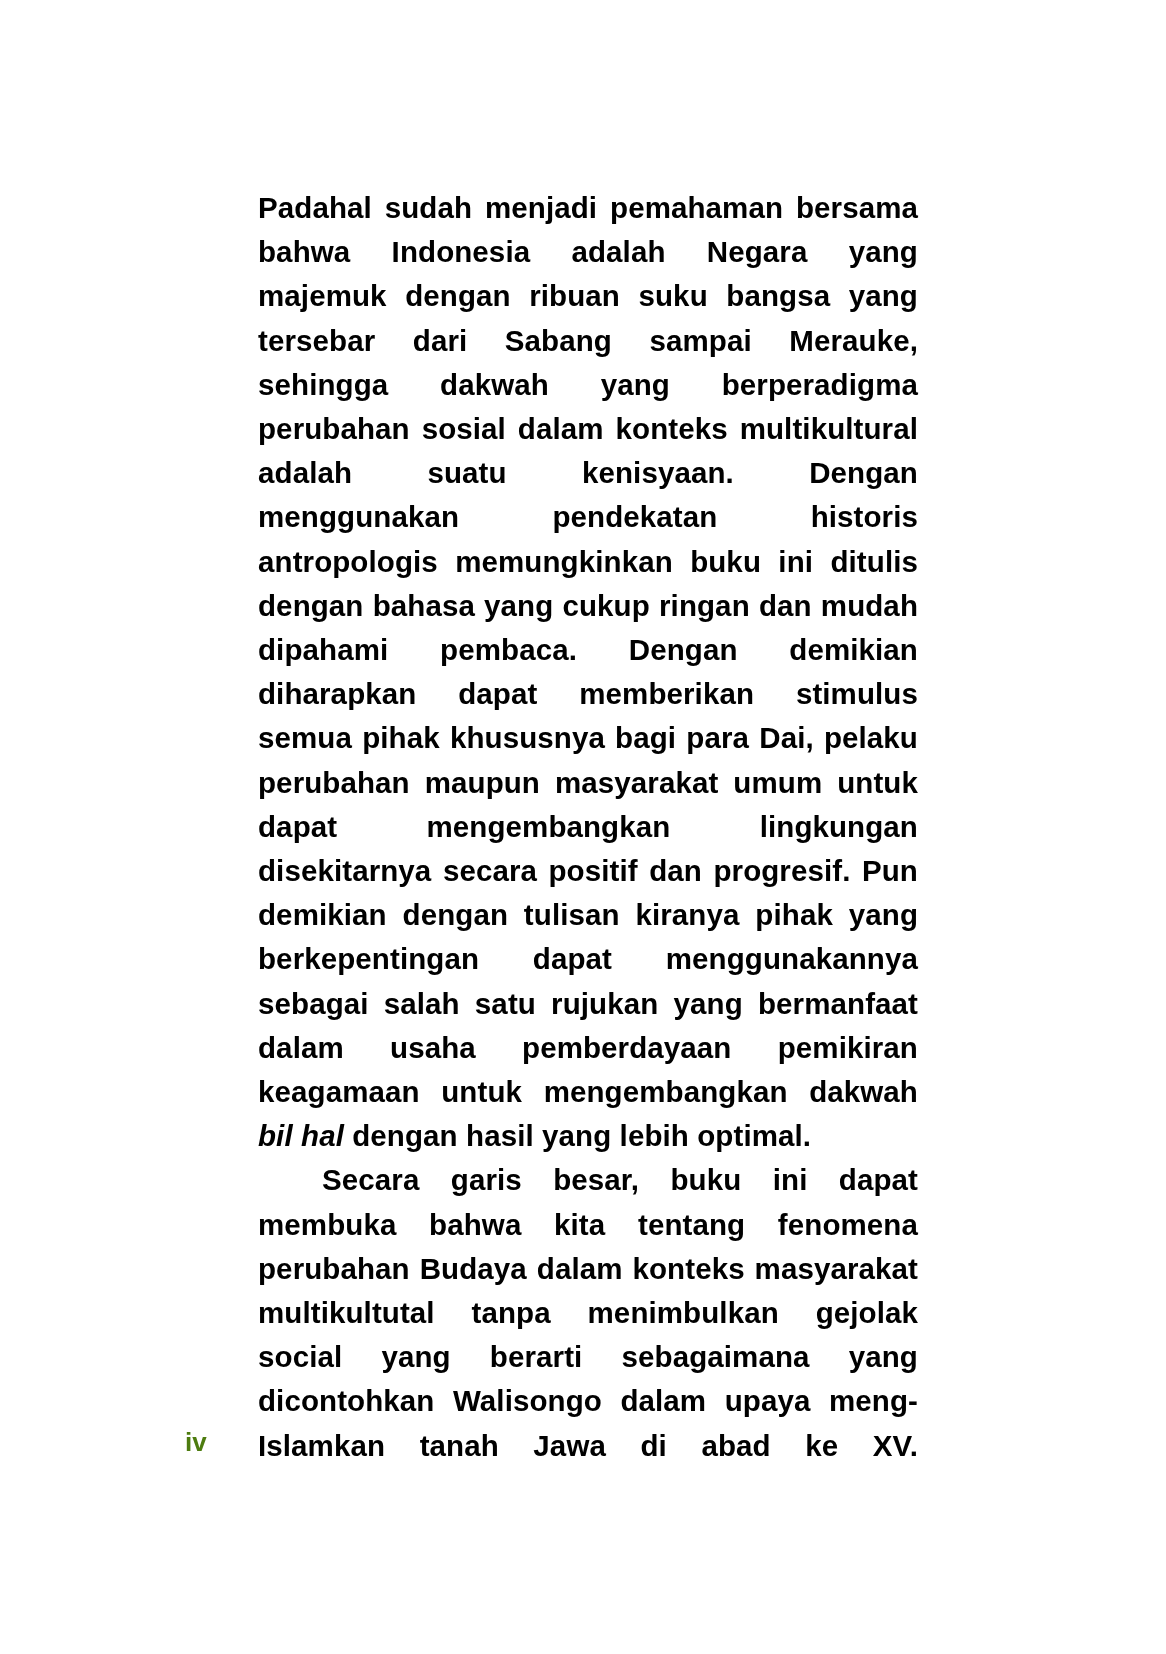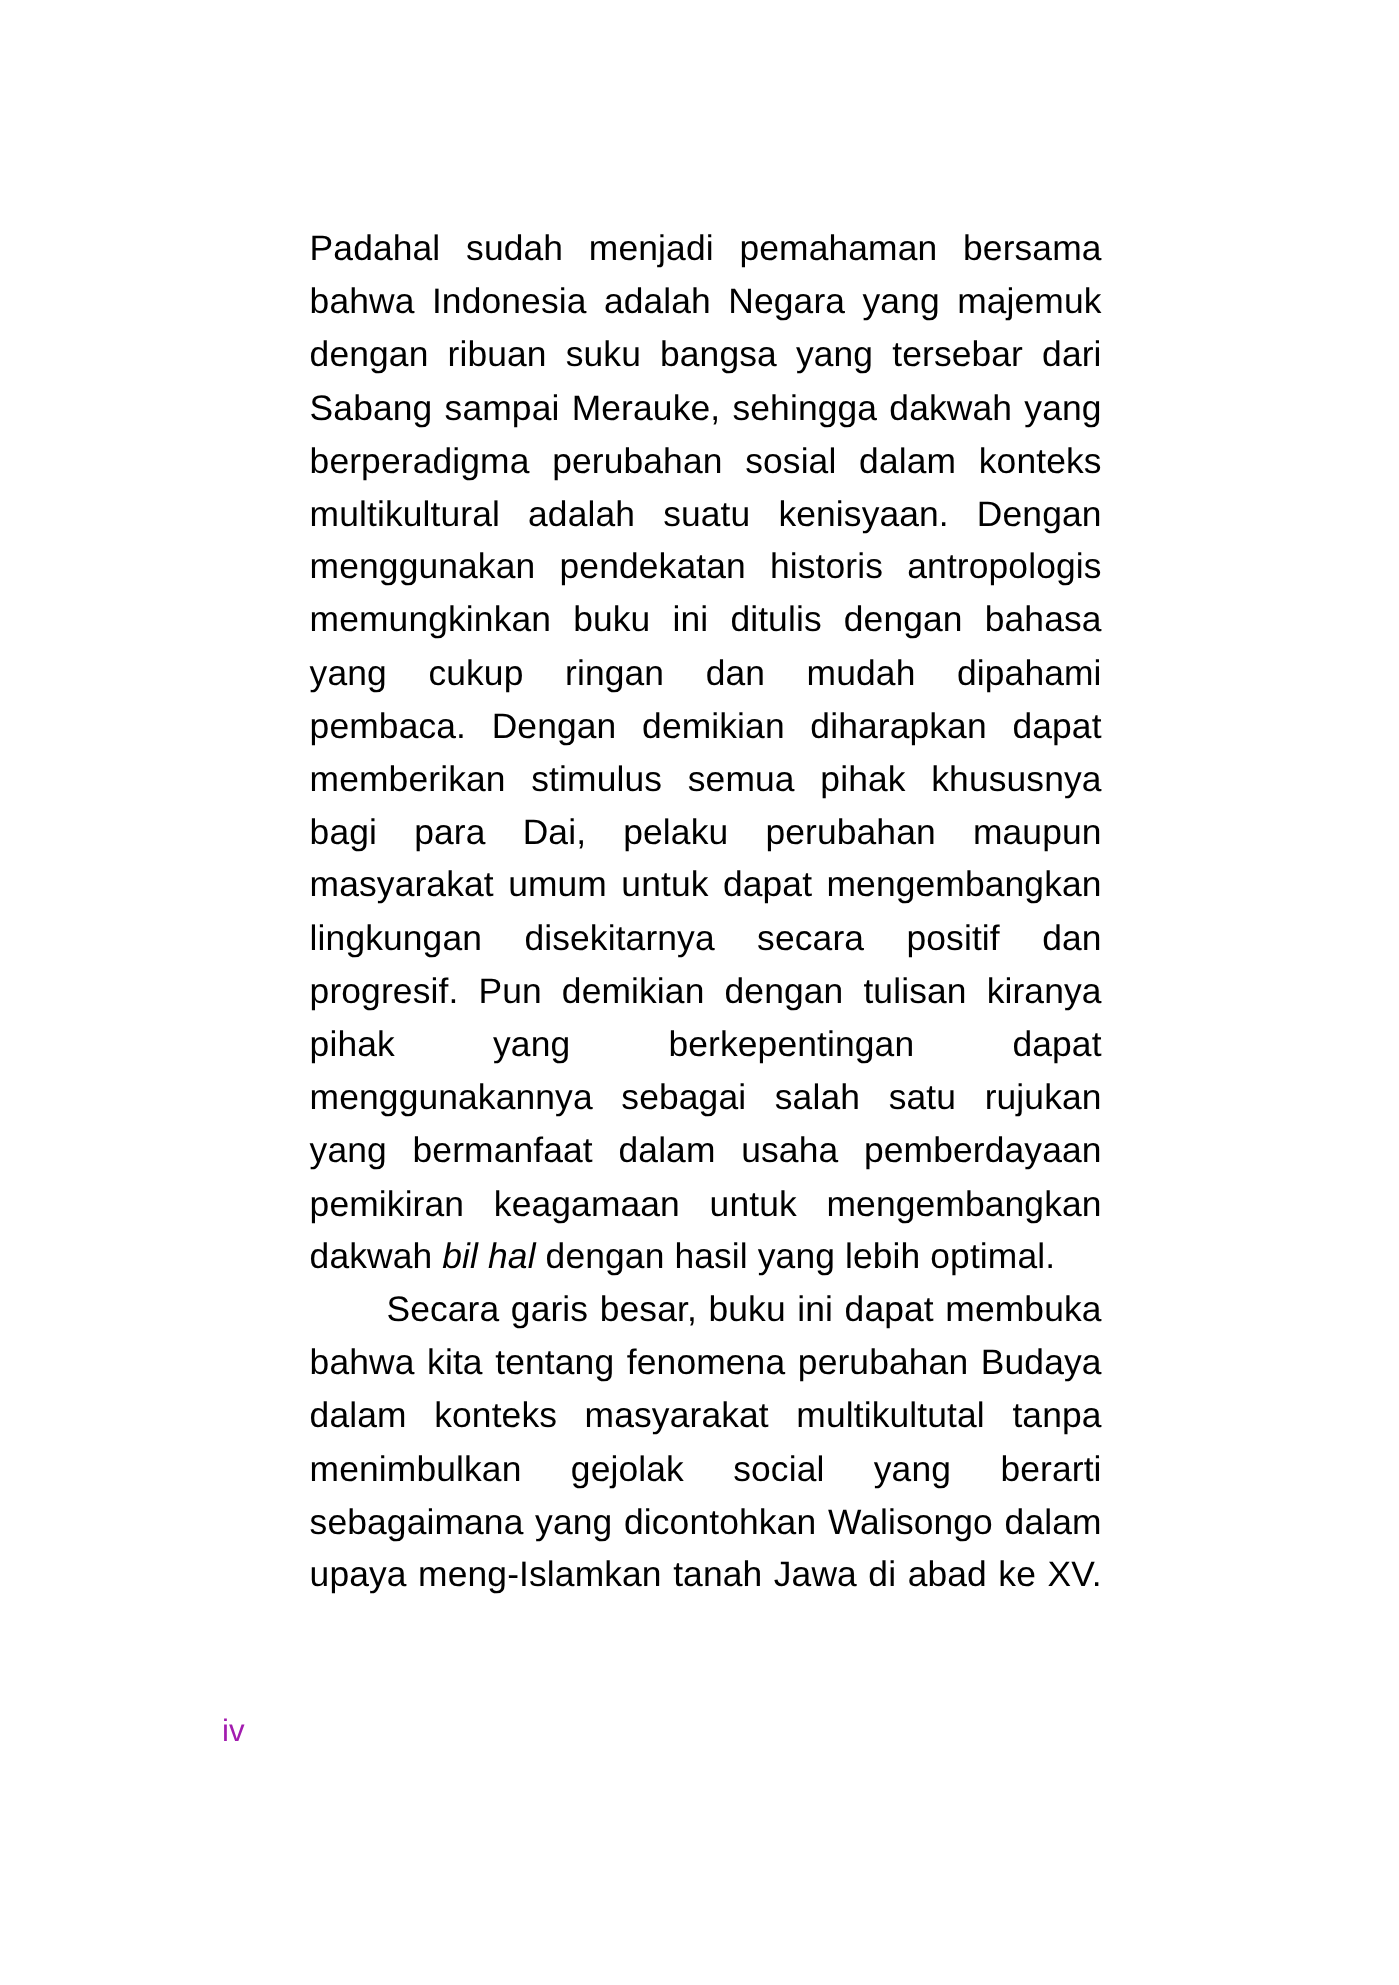--- a/index.html
+++ b/index.html
@@ -10,20 +10,21 @@
   body {
     font-family: "Liberation Sans", sans-serif;
   }
   .page {
     position: relative;
     width: 1166px;
     height: 1580px;
     background: #ffffff;
     overflow: hidden;
     box-sizing: border-box;
+    font-weight: bold;
   }
   .text-column {
     position: absolute;
     left: 258px;
     top: 186px;
     width: 660px;
   }
   .para {
     margin: 0;
     text-align: justify;
@@ -47,21 +48,21 @@
   }
   .ital {
     font-style: italic;
   }
   .folio {
     position: absolute;
     left: 185px;
     top: 1427px;
     font-size: 26px;
     line-height: 30px;
-    color: #a21caf;
+    color: #4d7c0f;
   }
 </style>
 </head>
 <body>
 
 <div class="page">
 
   <div class="text-column">
 
     <p class="para"><span>Padahal sudah menjadi pemahaman bersama bahwa Indonesia adalah Negara yang majemuk dengan ribuan suku bangsa yang tersebar dari Sabang sampai Merauke, sehingga dakwah yang berperadigma perubahan sosial dalam konteks multikultural adalah suatu kenisyaan. Dengan menggunakan pendekatan historis antropologis memungkinkan buku ini ditulis dengan bahasa yang cukup ringan dan mudah dipahami pembaca. Dengan demikian diharapkan dapat memberikan stimulus semua pihak khususnya bagi para Dai, pelaku perubahan maupun masyarakat umum untuk dapat mengembangkan lingkungan disekitarnya secara positif dan progresif. Pun demikian dengan tulisan kiranya pihak yang berkepentingan dapat menggunakannya sebagai salah satu rujukan yang bermanfaat dalam usaha pemberdayaan pemikiran keagamaan untuk mengembangkan dakwah </span><span class="ital">bil hal</span><span> dengan hasil yang lebih optimal.</span></p>

